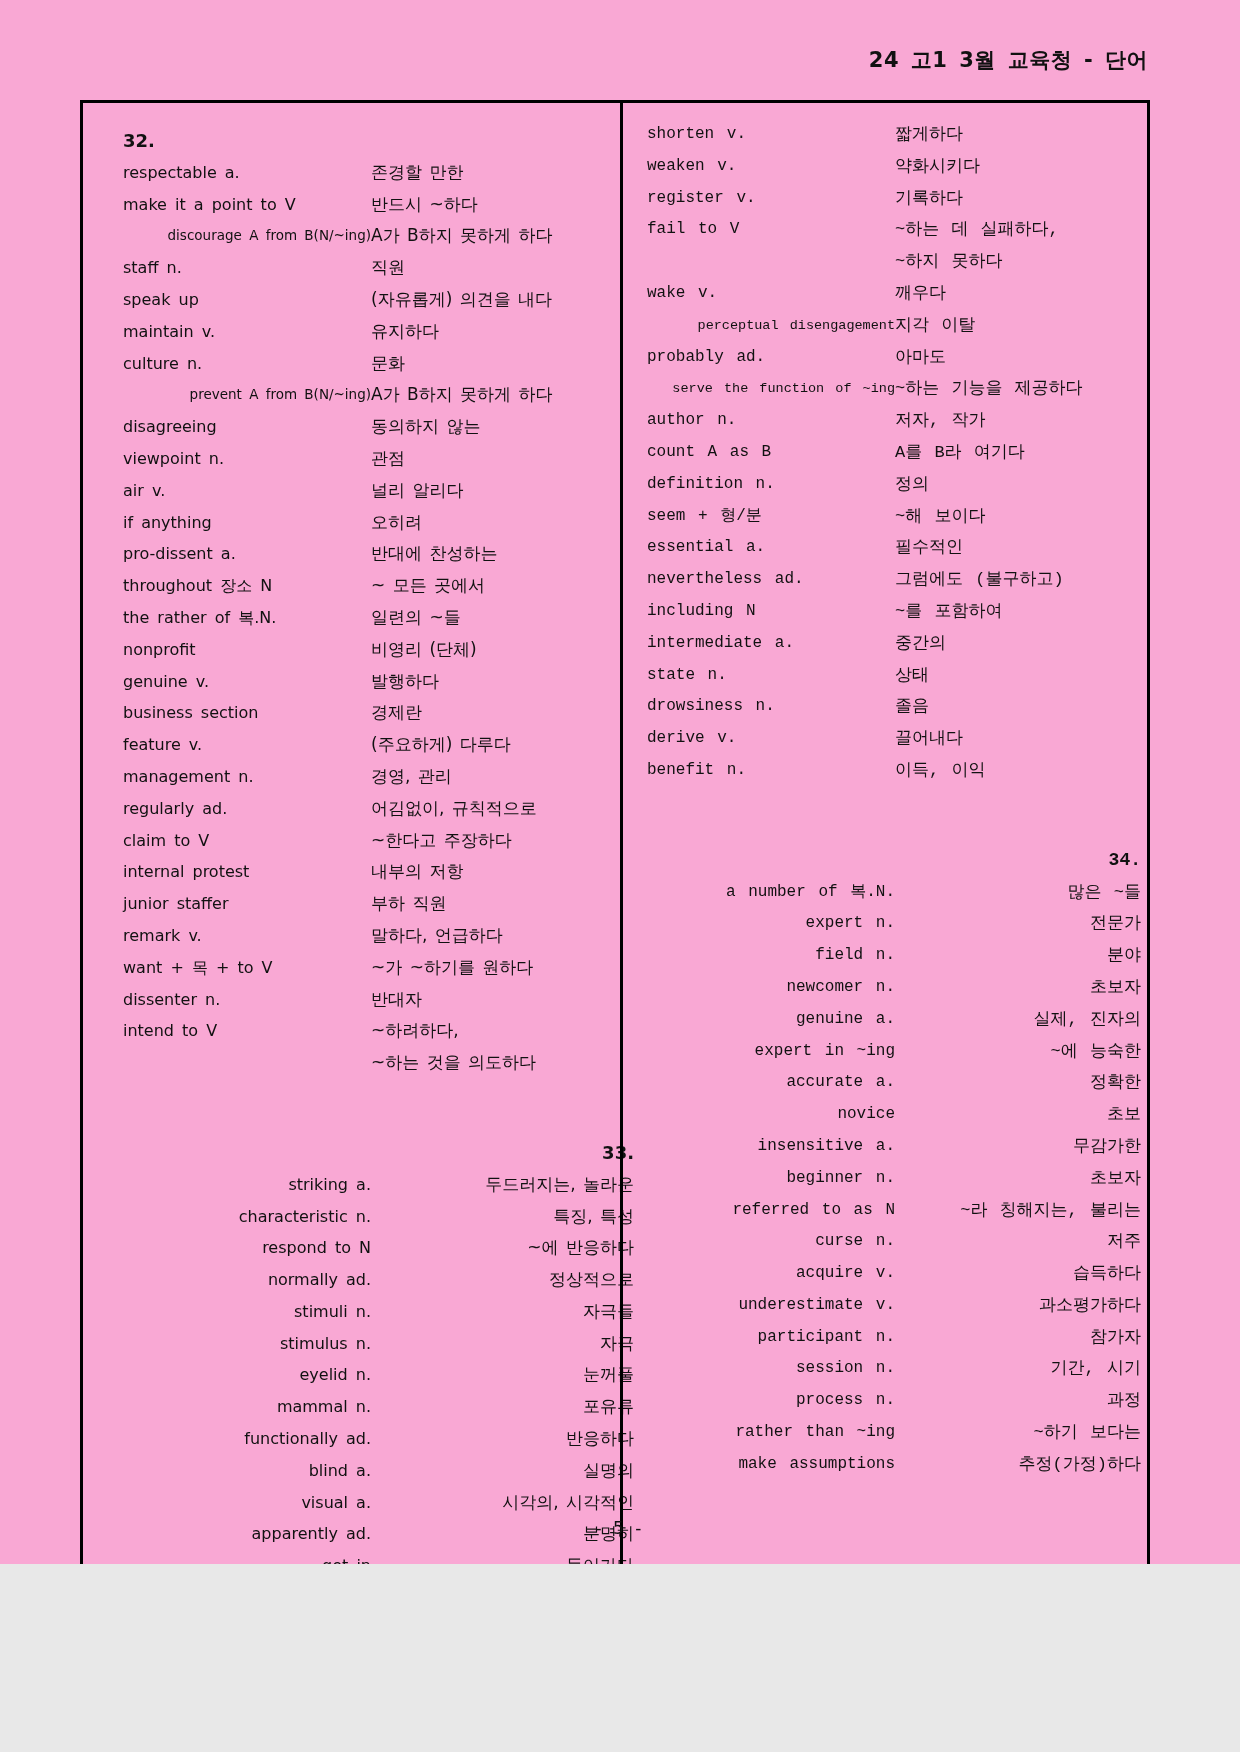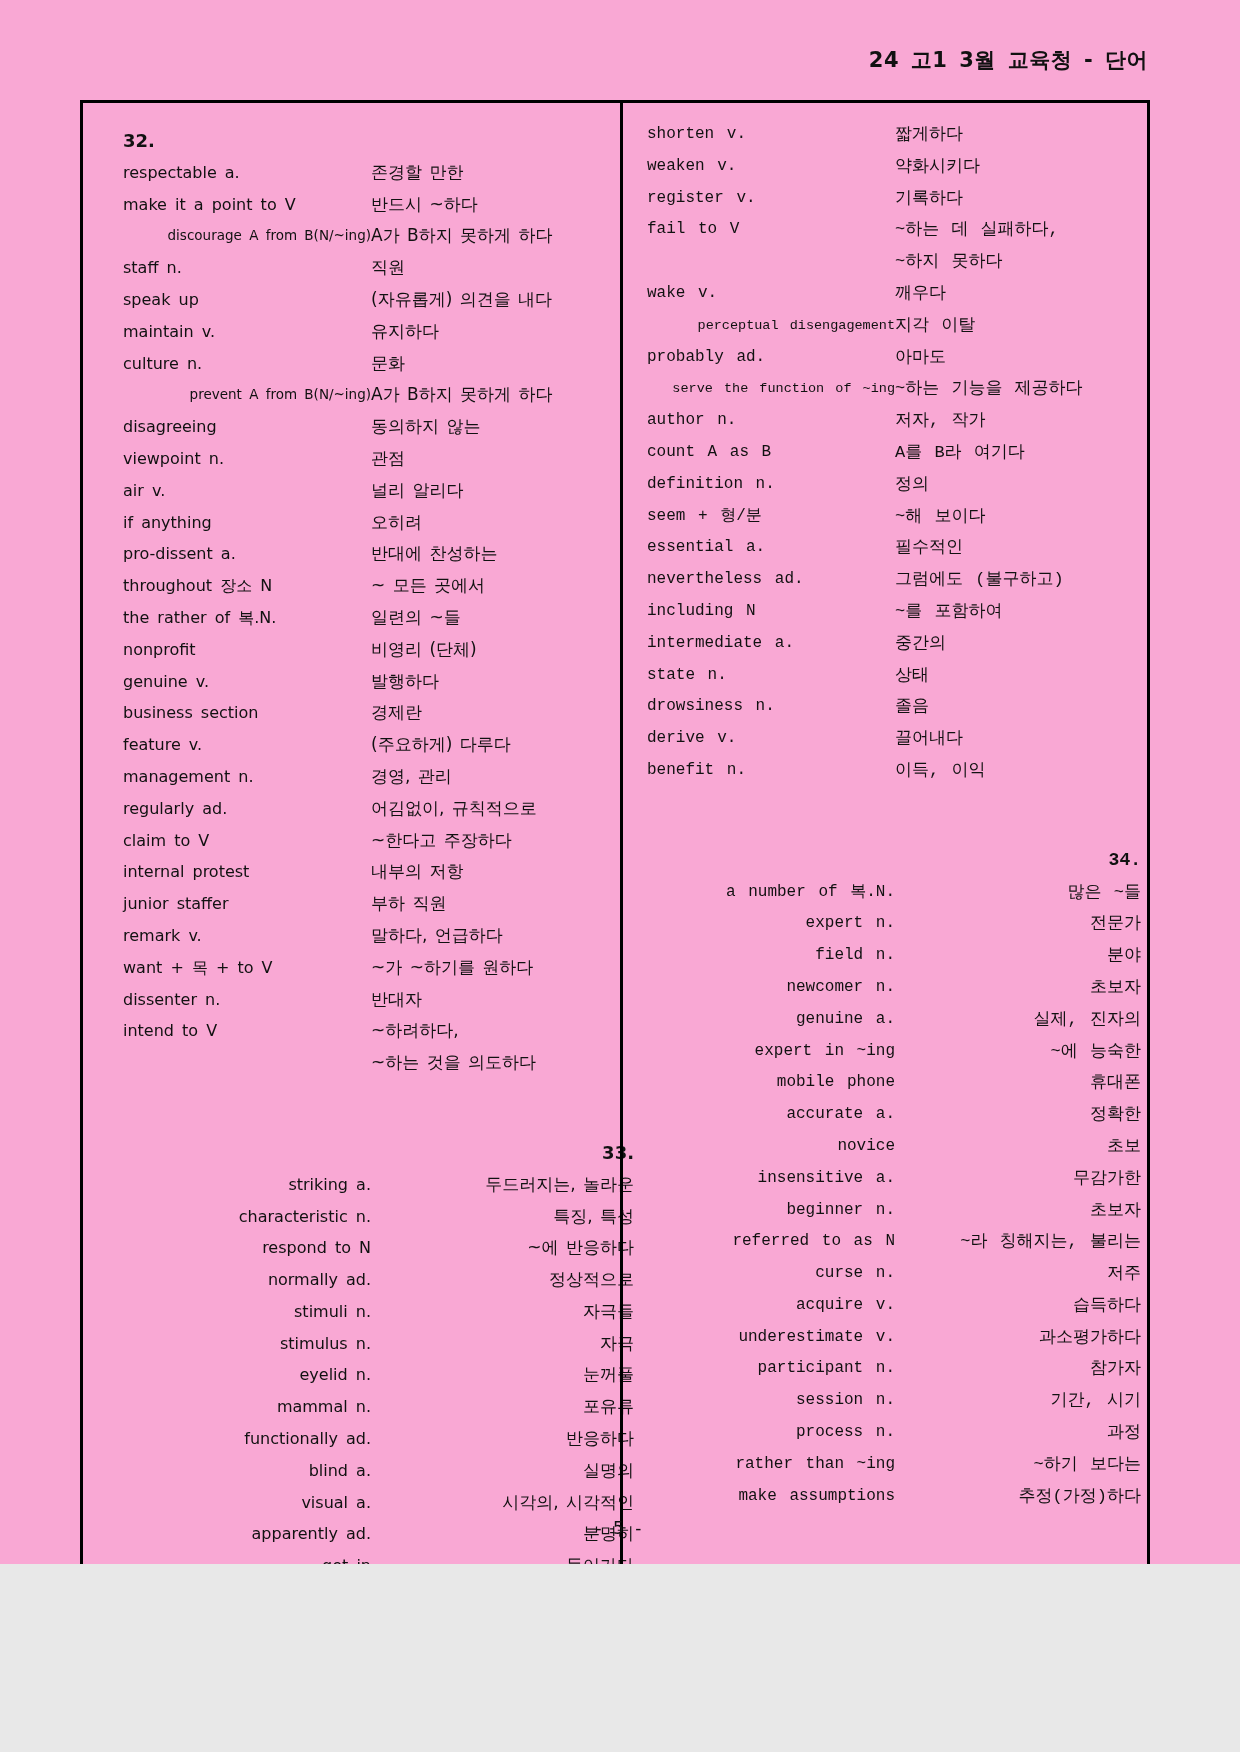--- a/index.html
+++ b/index.html
@@ -360,24 +360,20 @@
           </div>
           <div class="row">
             <div class="term">genuine a.</div>
             <div class="meaning">실제, 진자의</div>
           </div>
           <div class="row">
             <div class="term">expert in ~ing</div>
             <div class="meaning">~에 능숙한</div>
           </div>
           <div class="row">
-            <div class="term">mobile phone</div>
-            <div class="meaning">휴대폰</div>
-          </div>
-          <div class="row">
             <div class="term">accurate a.</div>
             <div class="meaning">정확한</div>
           </div>
           <div class="row">
             <div class="term">novice</div>
             <div class="meaning">초보</div>
           </div>
           <div class="row">
             <div class="term">insensitive a.</div>
             <div class="meaning">무감가한</div>

